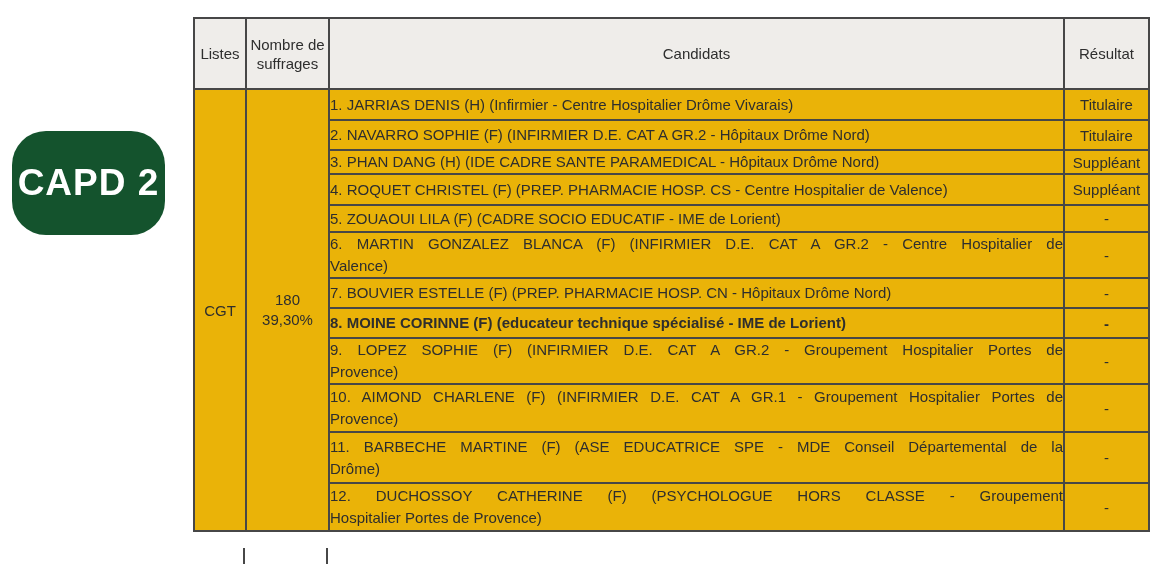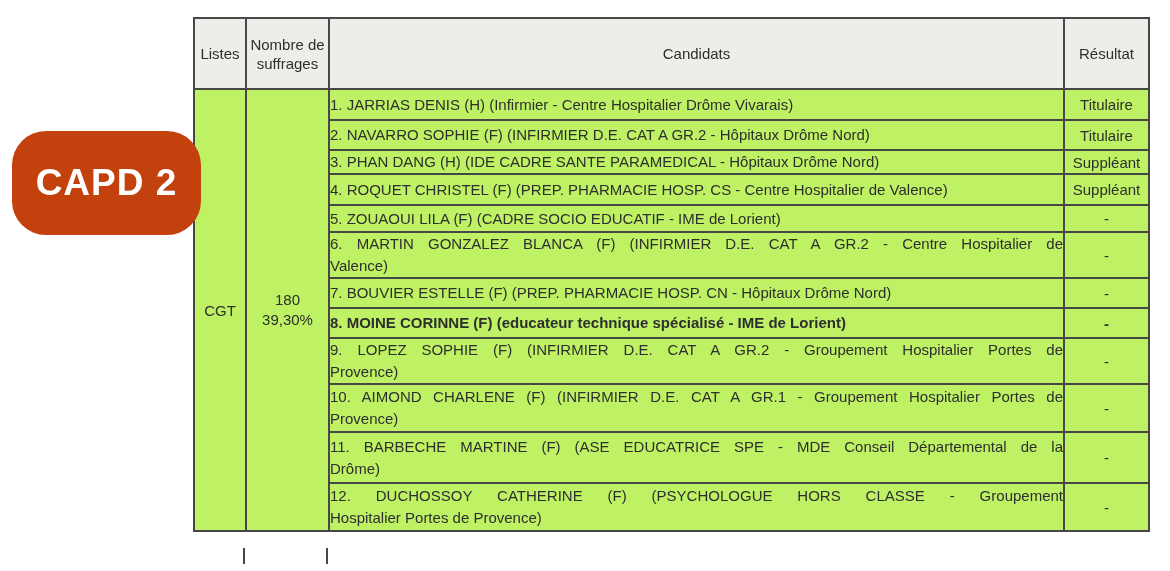--- a/index.html
+++ b/index.html
@@ -15,23 +15,23 @@
     background: #ffffff;
     overflow: hidden;
     color: #2e2e2e;
   }
 
   
   .capd-badge {
     position: absolute;
     left: 12px;
     top: 131px;
-    width: 189px;
+    width: 153px;
     height: 104px;
-    background: #c2410c;
+    background: #14532d;
     border-radius: 34px;
     z-index: 5;
     display: flex;
     align-items: center;
     justify-content: center;
   }
   .capd-badge span {
     color: #ffffff;
     font-weight: bold;
     font-size: 37px;
@@ -39,21 +39,21 @@
   }
 
   
   table.results {
     position: absolute;
     left: 193px;
     top: 17px;
     border-collapse: collapse;
     table-layout: fixed;
     width: 955px;
-    background: #bef264;
+    background: #eab308;
   }
   table.results col.c-listes   { width: 52px; }
   table.results col.c-suffrage { width: 83px; }
   table.results col.c-cand     { width: 735px; }
   table.results col.c-res      { width: 85px; }
 
   table.results th,
   table.results td {
     border: 2px solid #474747;
     font-size: 15px;

